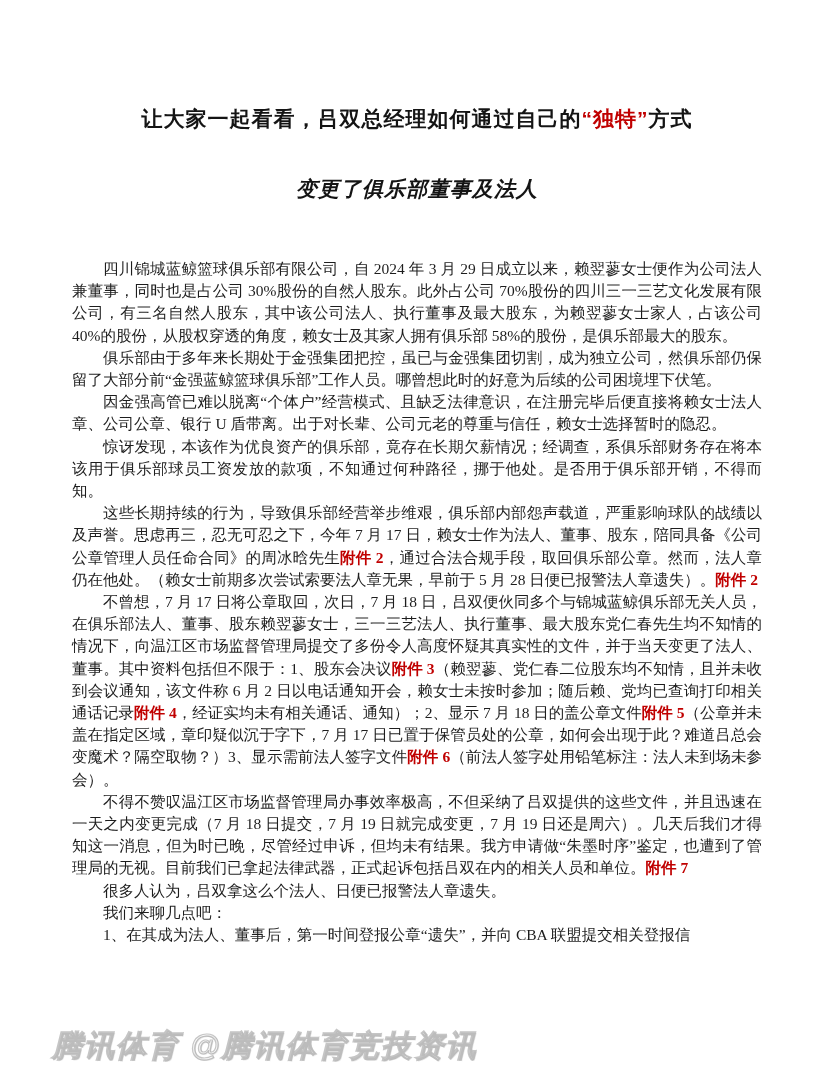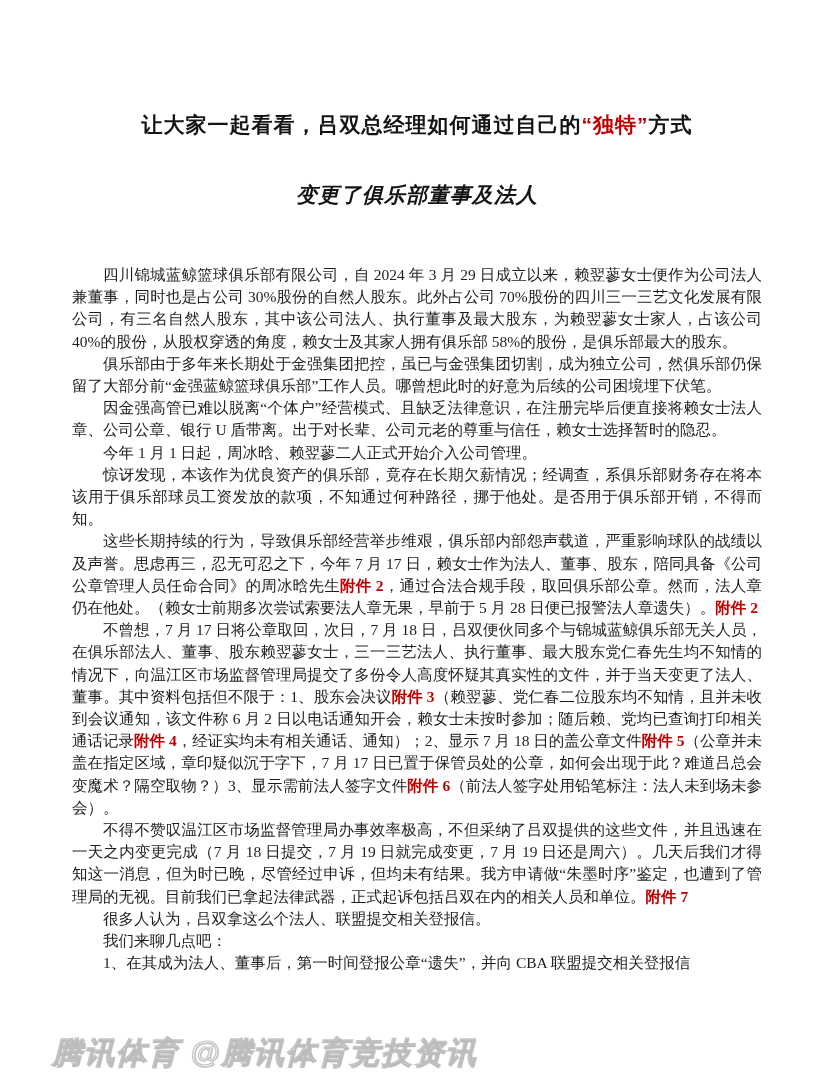--- a/index.html
+++ b/index.html
@@ -9,21 +9,21 @@
   }
   .page {
     position: relative;
     width: 834px;
     height: 1088px;
     background: #ffffff;
     overflow: hidden;
     font-family: "Liberation Serif", "DejaVu Serif", serif;
   }
   .title {
-    margin: 6px;
+    margin: 0;
     padding-top: 104px;
     text-align: center;
     font-family: "Liberation Sans", "DejaVu Sans", sans-serif;
     font-weight: bold;
     font-size: 21px;
     line-height: 30px;
     color: #141414;
     letter-spacing: 1px;
   }
   .title-line + .title-line {
@@ -41,21 +41,21 @@
     margin: 0;
     text-indent: 2em;
   }
   .red {
     color: var(--accent, #c00000);
     font-weight: bold;
   }
   .watermark {
     position: absolute;
     left: 52px;
-    bottom: 14px;
+    bottom: 21px;
     font-family: "Liberation Sans", "DejaVu Sans", sans-serif;
     font-size: 30px;
     font-weight: bold;
     font-style: italic;
     letter-spacing: 2px;
     white-space: nowrap;
     color: rgba(255, 255, 255, 0.15);
     -webkit-text-stroke: 1.2px rgba(150, 150, 150, 0.55);
     text-shadow: 1px 1px 0 rgba(190,190,190,0.35);
     pointer-events: none;
@@ -66,23 +66,22 @@
 
 <div class="page">
   <h1 class="title">
     <div class="title-line"><span>让大家一起看看，吕双总经理如何通过自己的</span><span class="red">“独特”</span><span>方式</span></div>
     <div class="title-line">变更了俱乐部董事及法人</div>
   </h1>
   <div class="doc-body">
       <p><span>四川锦城蓝鲸篮球俱乐部有限公司，自 2024 年 3 月 29 日成立以来，赖翌蓼女士便作为公司法人兼董事，同时也是占公司 30%股份的自然人股东。此外占公司 70%股份的四川三一三艺文化发展有限公司，有三名自然人股东，其中该公司法人、执行董事及最大股东，为赖翌蓼女士家人，占该公司 40%的股份，从股权穿透的角度，赖女士及其家人拥有俱乐部 58%的股份，是俱乐部最大的股东。</span></p>
       <p><span>俱乐部由于多年来长期处于金强集团把控，虽已与金强集团切割，成为独立公司，然俱乐部仍保留了大部分前“金强蓝鲸篮球俱乐部”工作人员。哪曾想此时的好意为后续的公司困境埋下伏笔。</span></p>
       <p><span>因金强高管已难以脱离“个体户”经营模式、且缺乏法律意识，在注册完毕后便直接将赖女士法人章、公司公章、银行 U 盾带离。出于对长辈、公司元老的尊重与信任，赖女士选择暂时的隐忍。</span></p>
-      <p><span>今年 1 月 1 日起，周冰晗、赖翌蓼二人正式开始介入公司管理。</span></p>
       <p><span>惊讶发现，本该作为优良资产的俱乐部，竟存在长期欠薪情况；经调查，系俱乐部财务存在将本该用于俱乐部球员工资发放的款项，不知通过何种路径，挪于他处。是否用于俱乐部开销，不得而知。</span></p>
       <p><span>这些长期持续的行为，导致俱乐部经营举步维艰，俱乐部内部怨声载道，严重影响球队的战绩以及声誉。思虑再三，忍无可忍之下，今年 7 月 17 日，赖女士作为法人、董事、股东，陪同具备《公司公章管理人员任命合同》的周冰晗先生</span><span class="red">附件 2</span><span>，通过合法合规手段，取回俱乐部公章。然而，法人章仍在他处。（赖女士前期多次尝试索要法人章无果，早前于 5 月 28 日便已报警法人章遗失）。</span><span class="red">附件 2</span></p>
       <p><span>不曾想，7 月 17 日将公章取回，次日，7 月 18 日，吕双便伙同多个与锦城蓝鲸俱乐部无关人员，在俱乐部法人、董事、股东赖翌蓼女士，三一三艺法人、执行董事、最大股东党仁春先生均不知情的情况下，向温江区市场监督管理局提交了多份令人高度怀疑其真实性的文件，并于当天变更了法人、董事。其中资料包括但不限于：1、股东会决议</span><span class="red">附件 3</span><span>（赖翌蓼、党仁春二位股东均不知情，且并未收到会议通知，该文件称 6 月 2 日以电话通知开会，赖女士未按时参加；随后赖、党均已查询打印相关通话记录</span><span class="red">附件 4</span><span>，经证实均未有相关通话、通知）；2、显示 7 月 18 日的盖公章文件</span><span class="red">附件 5</span><span>（公章并未盖在指定区域，章印疑似沉于字下，7 月 17 日已置于保管员处的公章，如何会出现于此？难道吕总会变魔术？隔空取物？）3、显示需前法人签字文件</span><span class="red">附件 6</span><span>（前法人签字处用铅笔标注：法人未到场未参会）。</span></p>
       <p><span>不得不赞叹温江区市场监督管理局办事效率极高，不但采纳了吕双提供的这些文件，并且迅速在一天之内变更完成（7 月 18 日提交，7 月 19 日就完成变更，7 月 19 日还是周六）。几天后我们才得知这一消息，但为时已晚，尽管经过申诉，但均未有结果。我方申请做“朱墨时序”鉴定，也遭到了管理局的无视。目前我们已拿起法律武器，正式起诉包括吕双在内的相关人员和单位。</span><span class="red">附件 7</span></p>
-      <p><span>很多人认为，吕双拿这么个法人、联盟提交相关登报信。</span></p>
+      <p><span>很多人认为，吕双拿这么个法人、日便已报警法人章遗失。</span></p>
       <p><span>我们来聊几点吧：</span></p>
       <p><span>1、在其成为法人、董事后，第一时间登报公章“遗失”，并向 CBA 联盟提交相关登报信</span></p>
     </div>
   <div class="watermark">腾讯体育 @腾讯体育竞技资讯</div>
 </div>
 
 </body></html>

